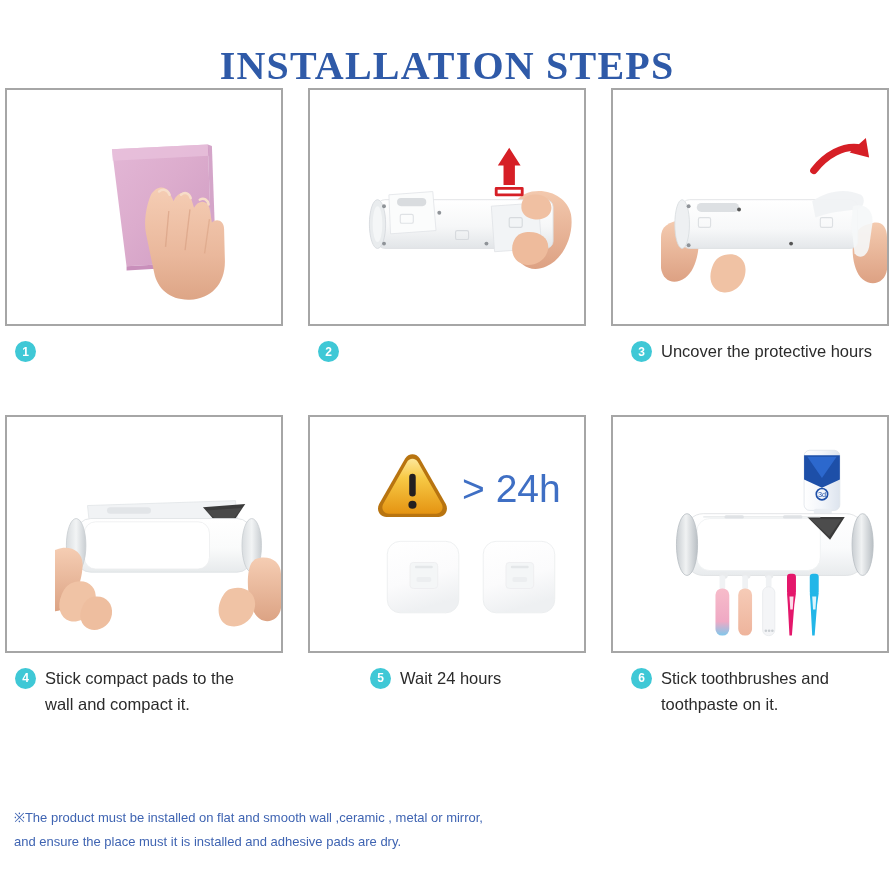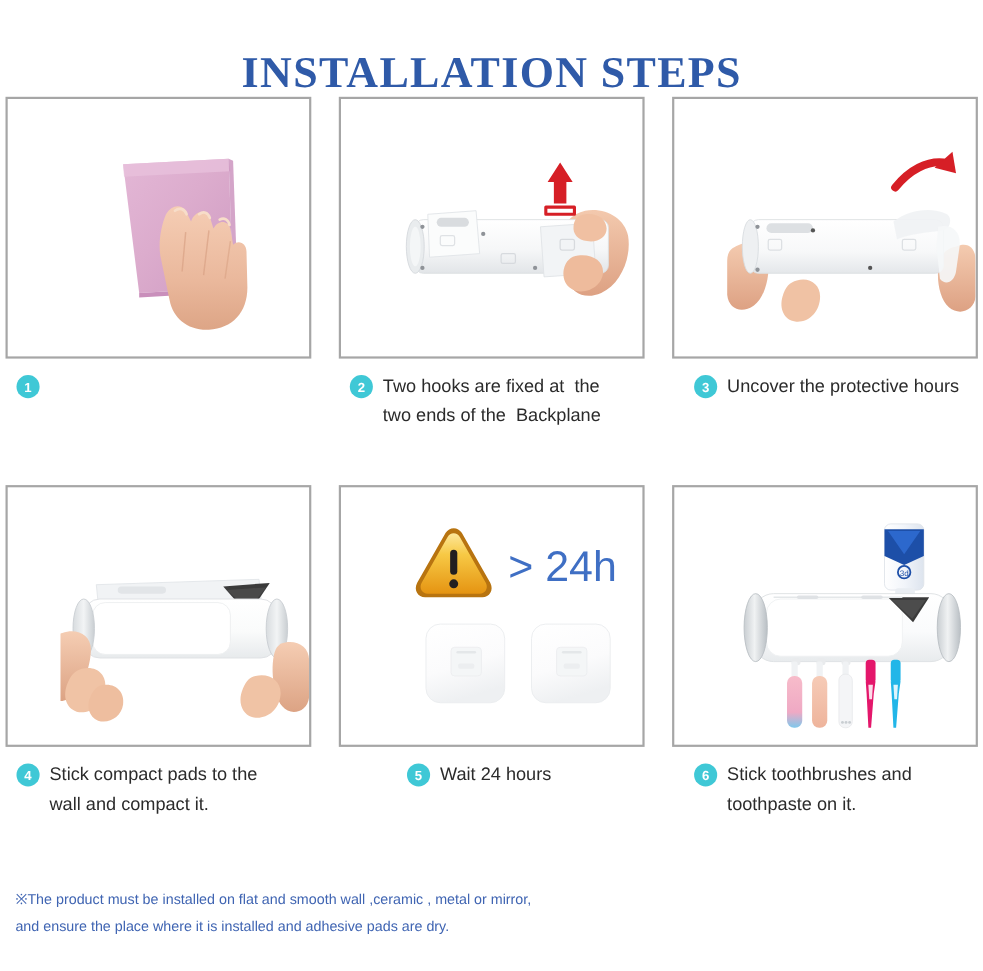--- a/index.html
+++ b/index.html
@@ -189,22 +189,20 @@
 
               <g>
                 <path d="M186 46 L200 68 L193 68 L193 92 L179 92 L179 68 L172 68 Z" fill="#d61f26"></path>
                 <path d="M170 96 L202 96 L202 104 L170 104 Z" fill="none" stroke="#d61f26" stroke-width="3.5" stroke-linejoin="round"></path>
               </g>
             </svg>
           </div>
         </div>
         <div class="caption">
           <div class="badge">2</div>
-          <div class="cap-text">Two hooks are fixed at  the
-two ends of the  Backplane</div>
         </div>
       </div>
 
       <div class="cell cell-3">
         <div class="panel">
           <div class="art">
             <svg class="svg-art" viewBox="0 0 278 238" preserveAspectRatio="xMidYMid meet">
               <defs>
                 <linearGradient id="bodyG3" x1="0" y1="0" x2="0" y2="1">
                   <stop offset="0%" stop-color="#ffffff"></stop>
@@ -453,16 +451,16 @@
           <div class="cap-text">Stick toothbrushes and
 toothpaste on it.</div>
         </div>
       </div>
 
     </div>
   </div>
 
   <div class="footnote">
     <span>※</span><span>The product must be installed on flat and smooth wall ,ceramic , metal or mirror,</span><br>
-    <span>and ensure the place where it is installed and adhesive pads are dry.</span>
+    <span>and ensure the place must it is installed and adhesive pads are dry.</span>
   </div>
 
 </div>
 
 </body></html>

